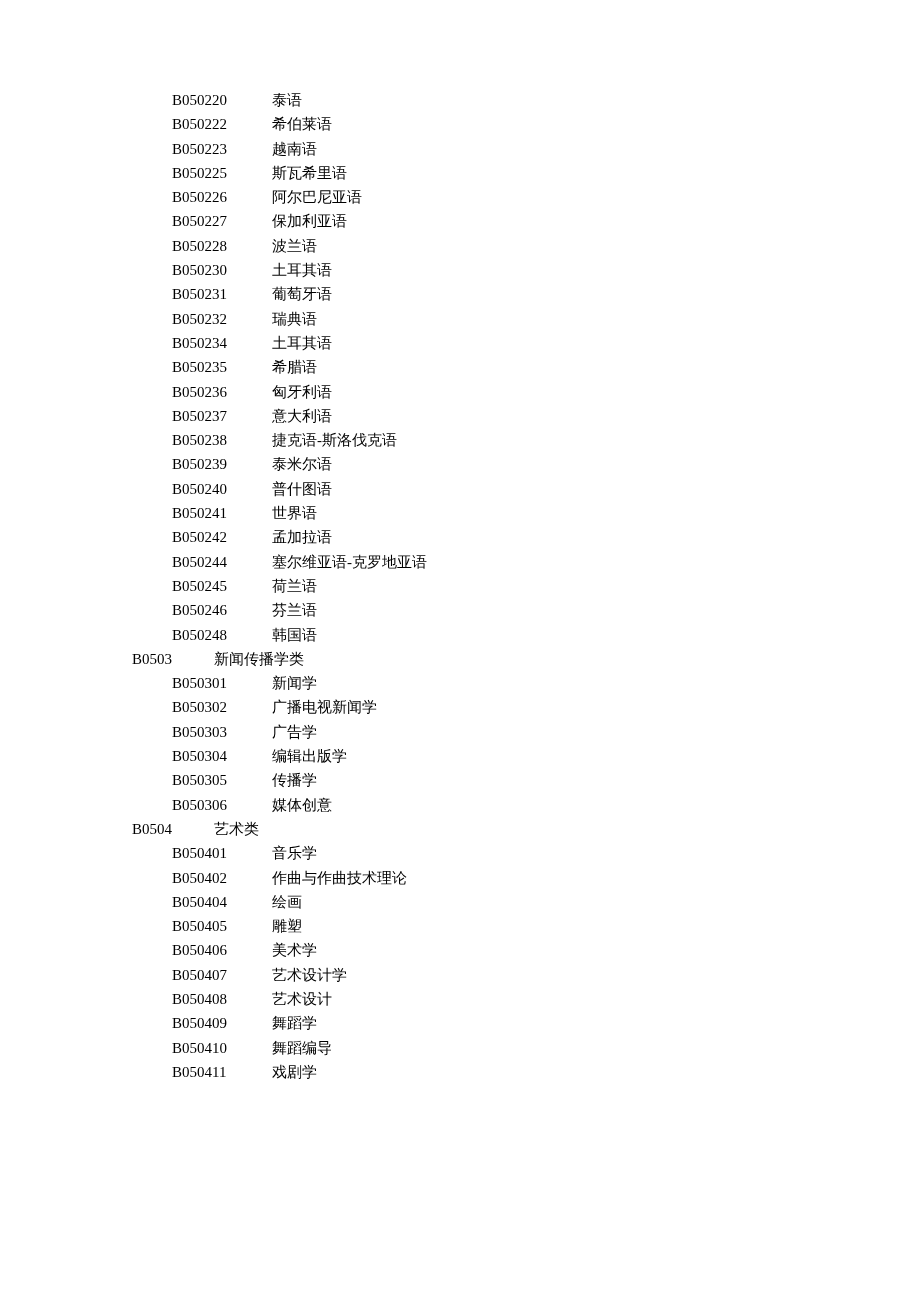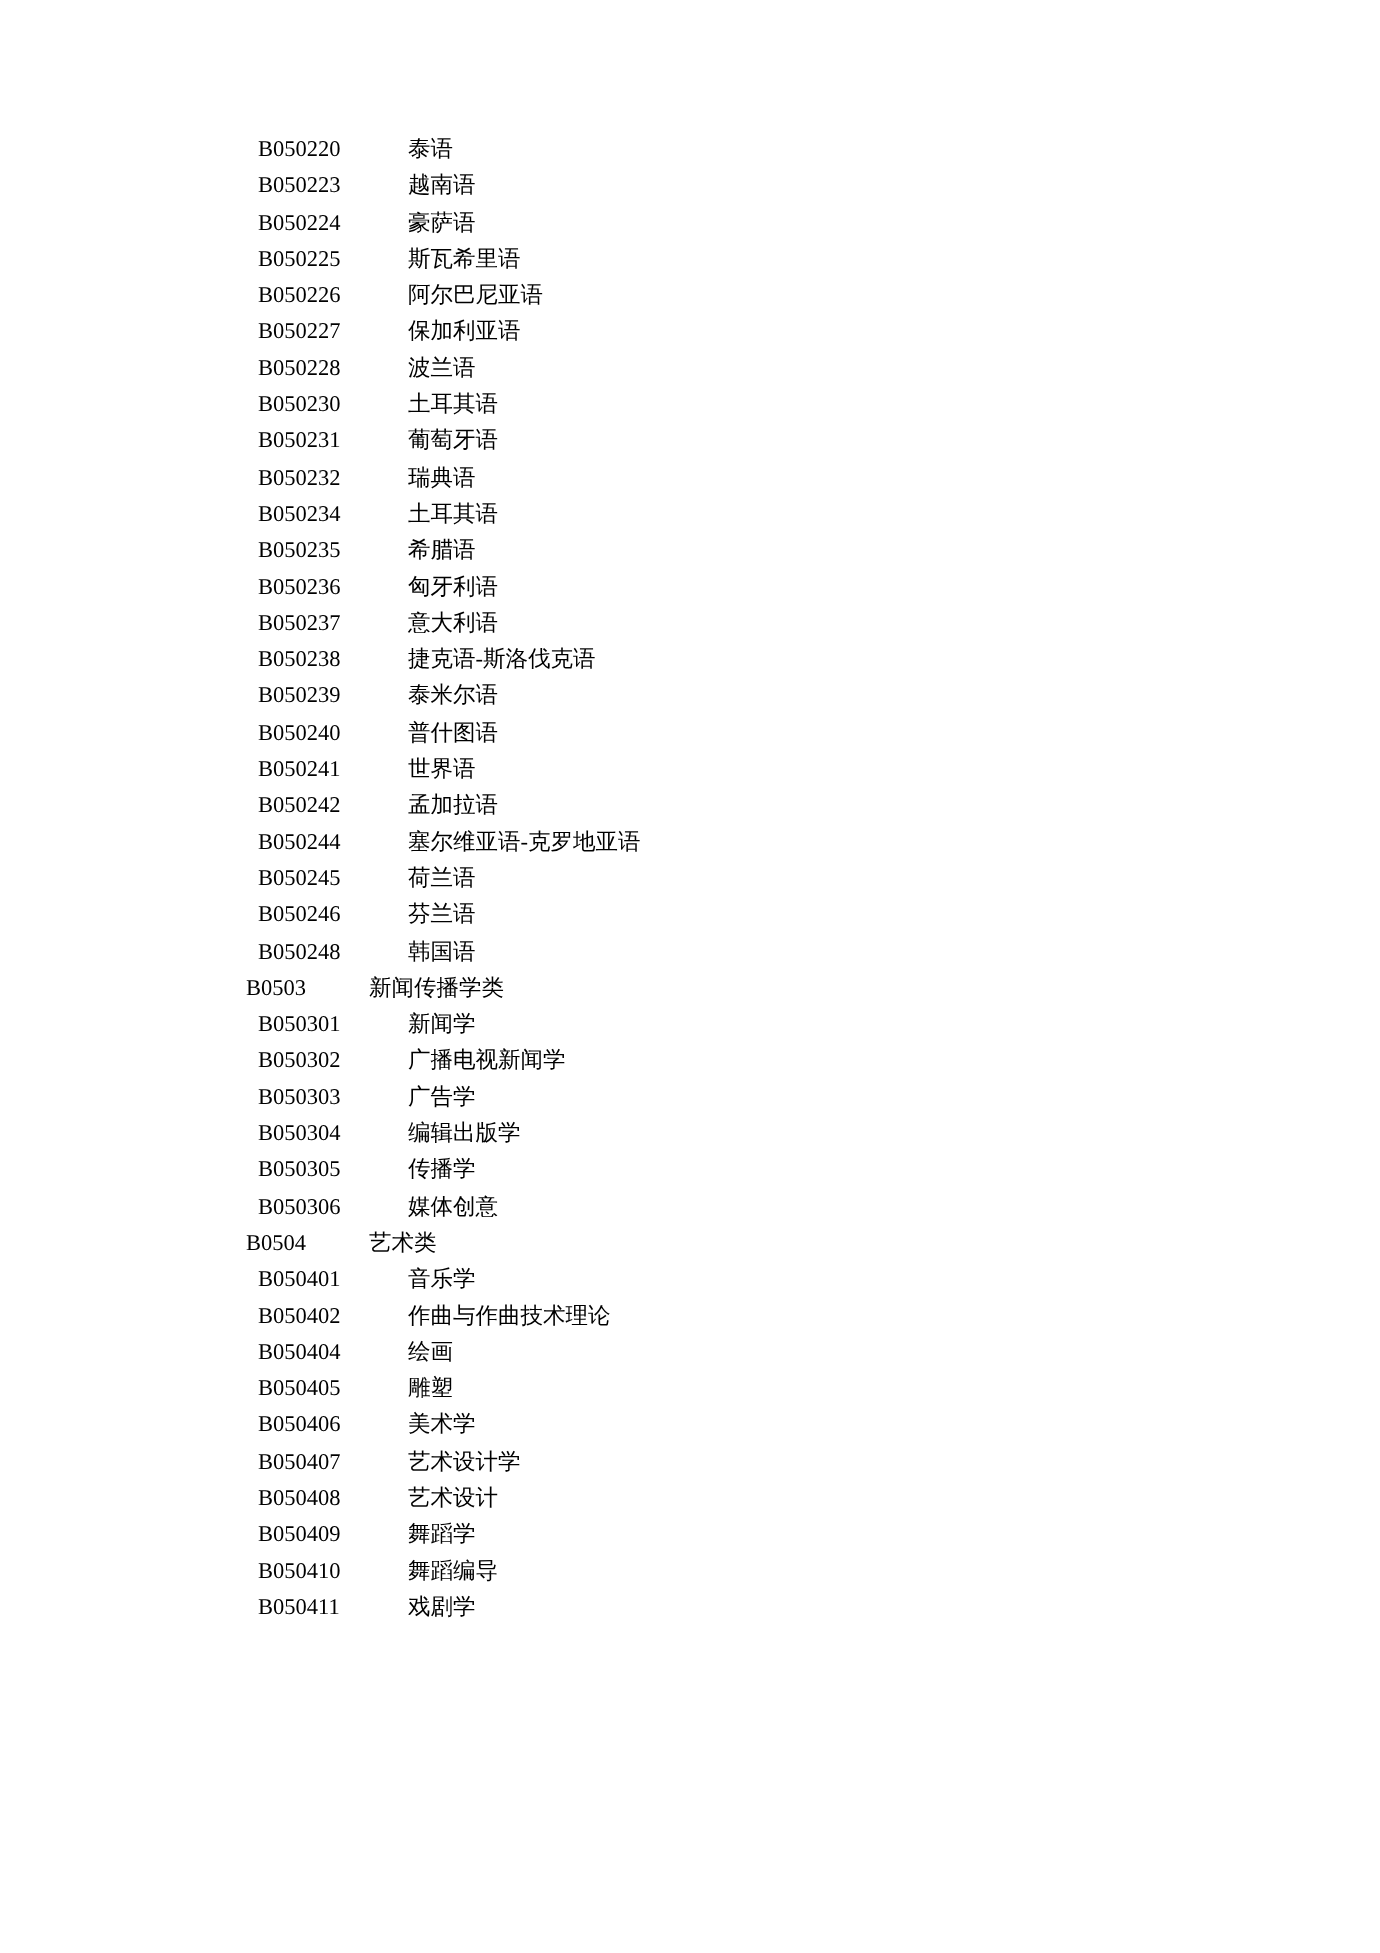--- a/index.html
+++ b/index.html
@@ -24,40 +24,39 @@
     .row-sub {
       padding-left: 40px;
     }
     .code {
       width: 100px;
       flex-shrink: 0;
     }
     .code-cat {
       width: 82px;
       flex-shrink: 0;
-      margin-left: 32px;
     }
     .name {
     }
   </style>
 </head>
 <body>
 
 <div id="container">
     <div class="row row-sub">
       <span class="code">B050220</span>
       <span class="name">泰语</span>
     </div>
     <div class="row row-sub">
+      <span class="code">B050222</span>
+      <span class="name">希伯莱语</span>
+    </div>
+    <div class="row row-sub">
       <span class="code">B050223</span>
       <span class="name">越南语</span>
-    </div>
-    <div class="row row-sub">
-      <span class="code">B050224</span>
-      <span class="name">豪萨语</span>
     </div>
     <div class="row row-sub">
       <span class="code">B050225</span>
       <span class="name">斯瓦希里语</span>
     </div>
     <div class="row row-sub">
       <span class="code">B050226</span>
       <span class="name">阿尔巴尼亚语</span>
     </div>
     <div class="row row-sub">

